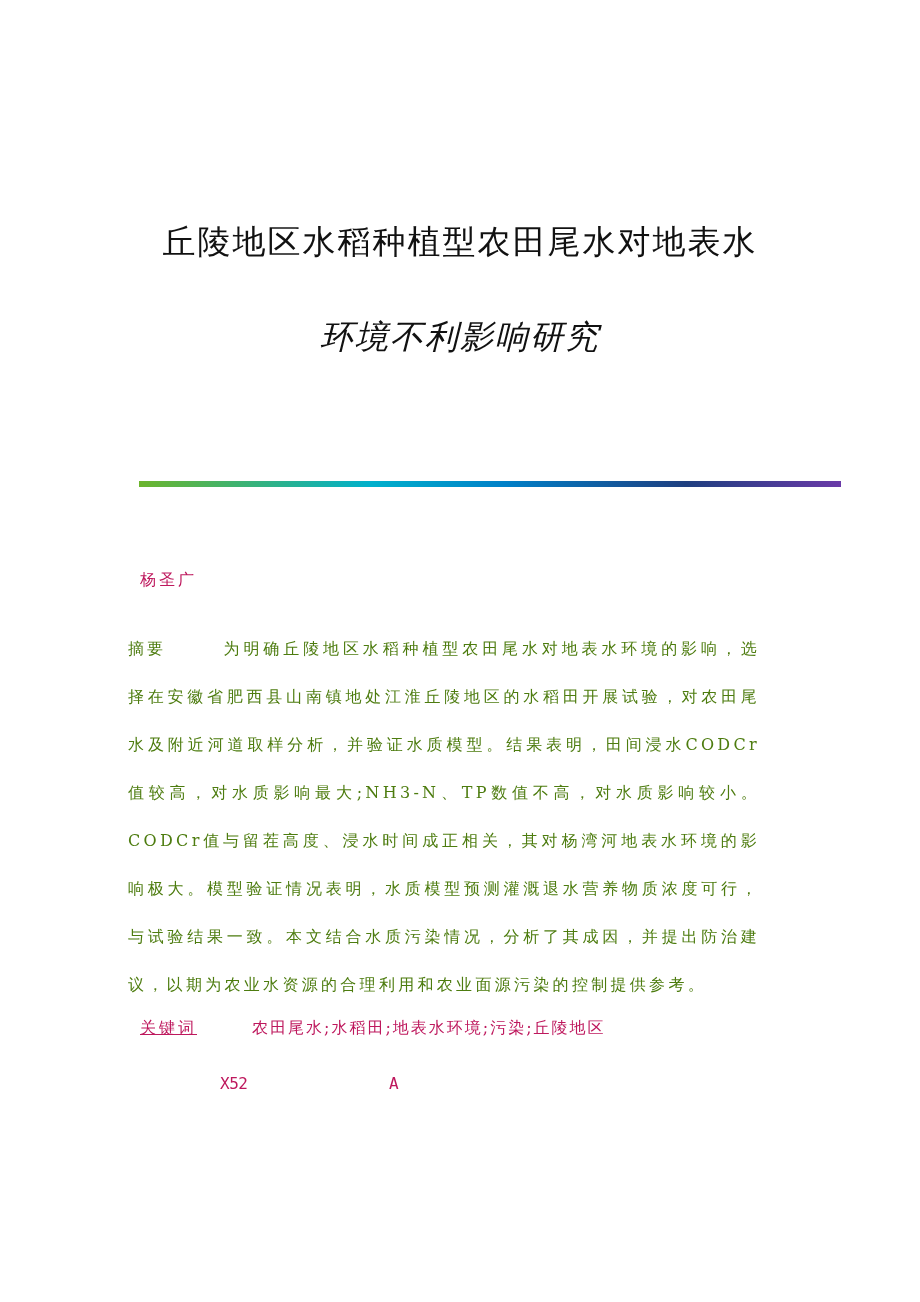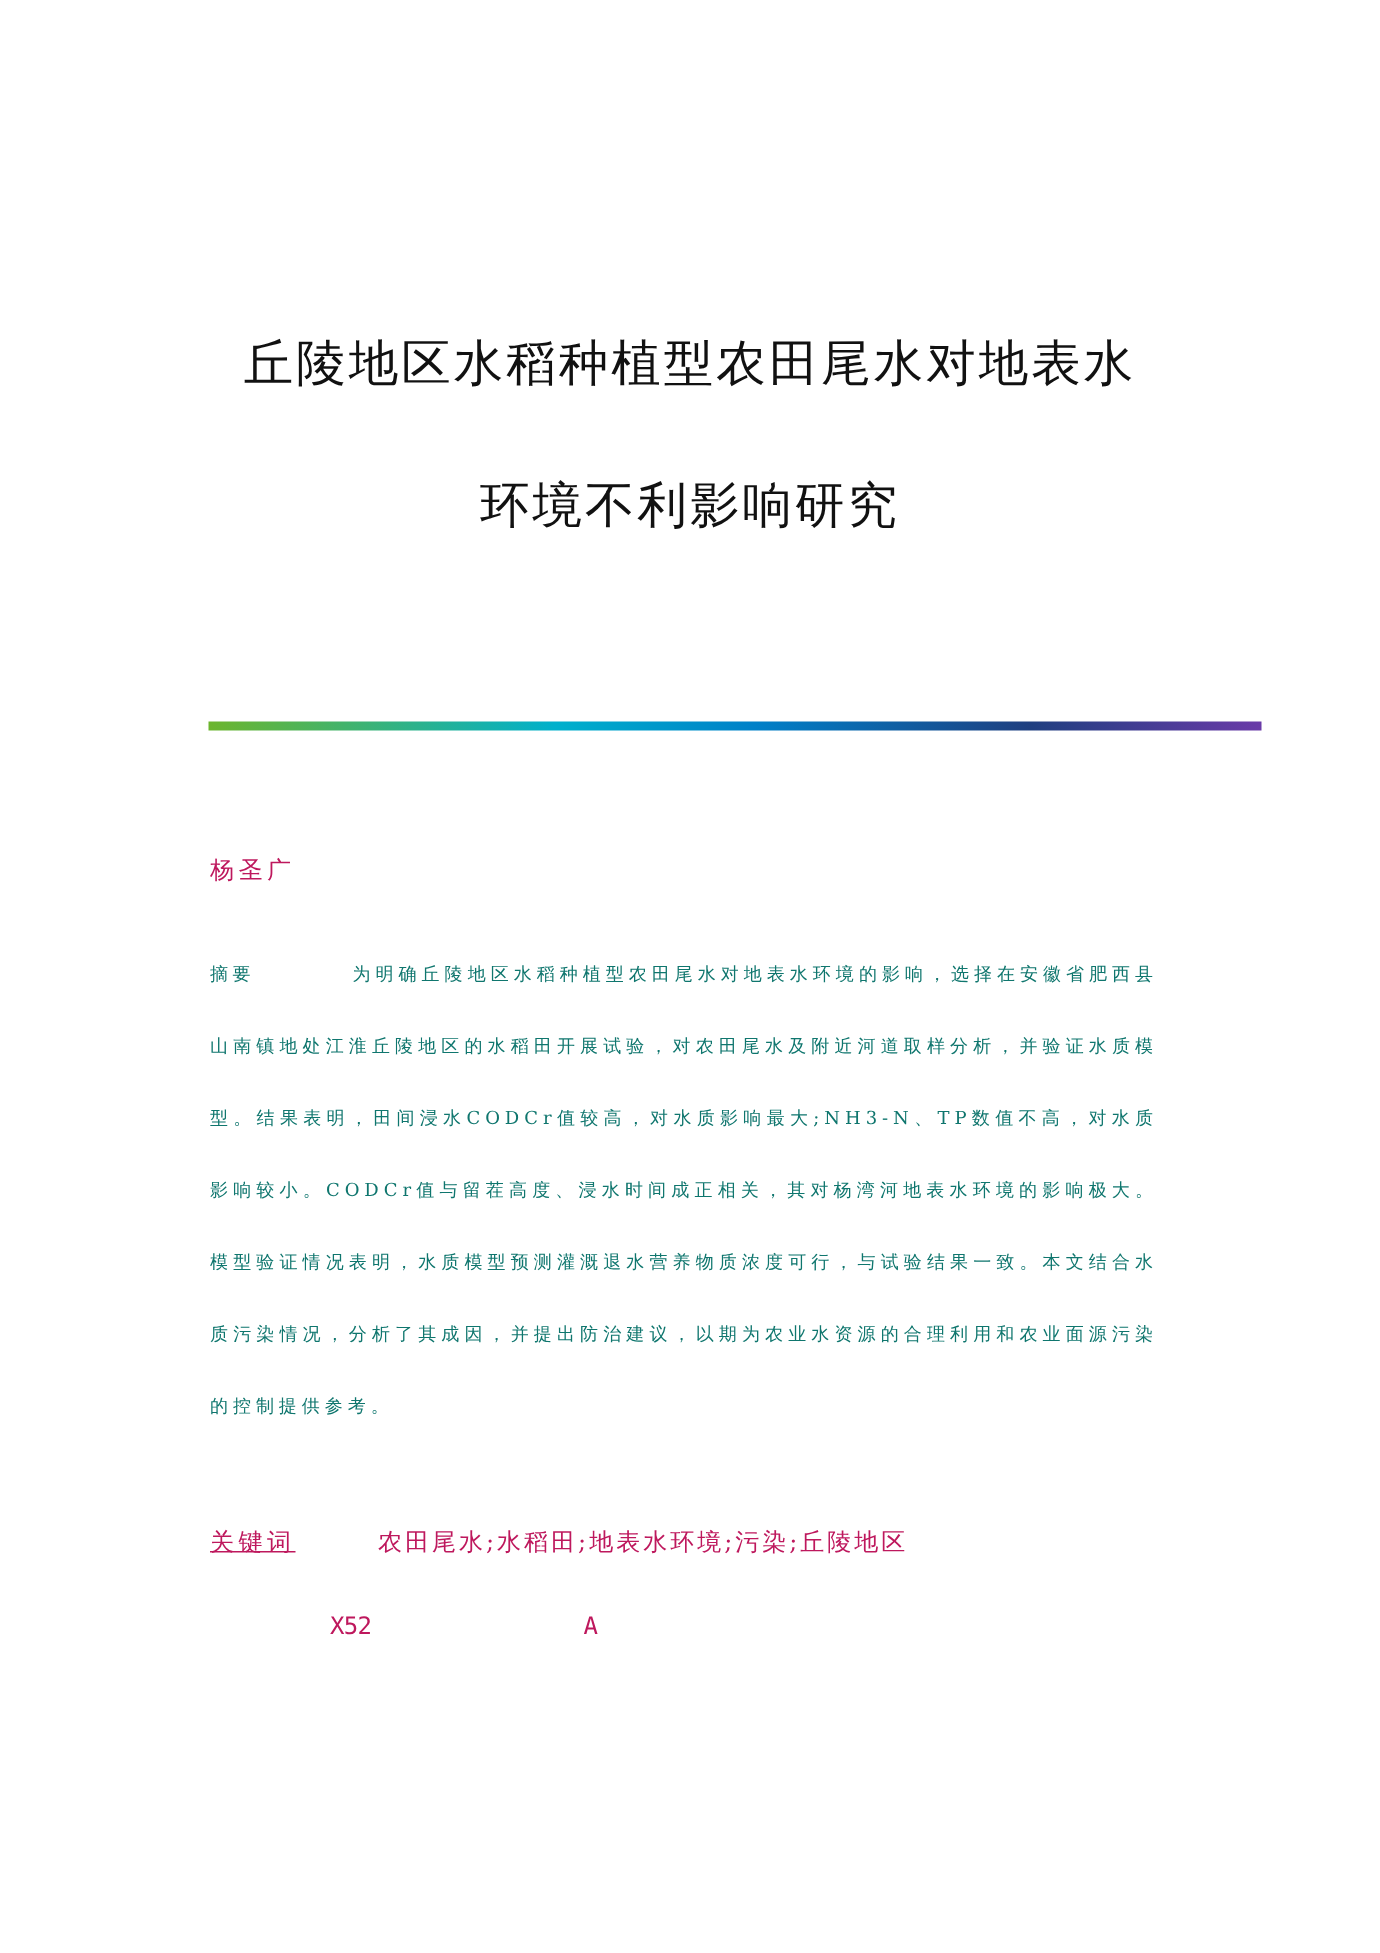--- a/index.html
+++ b/index.html
@@ -8,32 +8,32 @@
     font-family: "DejaVu Serif", "Liberation Serif", serif;
     color: #1a1a1a;
   }
   .title-line {
     position: absolute; left: 0; width: 920px; text-align: center;
     font-family: "DejaVu Serif", "Liberation Serif", serif;
     font-size: 33px; line-height: 40px; color: #111;
     letter-spacing: 2px; font-weight: normal;
   }
   #title1 { top: 222px; }
-  #title2 { top: 317px; }
+  #title2 { top: 317px; font-style: italic; }
   .rule {
     position: absolute; left: 139px; top: 481px; width: 702px; height: 6px;
   }
   .body-text {
     position: absolute; font-size: 16px; line-height: 20px; color: #be185d;
     white-space: nowrap;
   }
   .author { left: 140px; top: 570px; letter-spacing: 3px; }
   .abstract {
-    position: absolute; left: 140px; top: 625px; width: 632px;
-    font-size: 12px; line-height: 48px; color: #0f766e;
+    position: absolute; left: 128px; top: 625px; width: 632px;
+    font-size: 16px; line-height: 48px; color: #4d7c0f;
     letter-spacing: 3.3px; text-align: justify;
   }
   .abstract .label { display: inline-block; width: 95px; letter-spacing: 3px; }
   .keywords { left: 140px; top: 1018px; letter-spacing: 2px; }
   .keywords .label { display: inline-block; width: 112px; letter-spacing: 3px; text-decoration: underline; }
   .clc { left: 195px; top: 1074px; font-family: "DejaVu Sans Mono", "Liberation Mono", monospace; font-size: 16px; letter-spacing: -0.5px; margin-left: 25px; }
   .doccode { left: 389px; top: 1074px; font-family: "DejaVu Sans Mono", "Liberation Mono", monospace; font-size: 16px; }
 </style>
 </head>
 <body>

